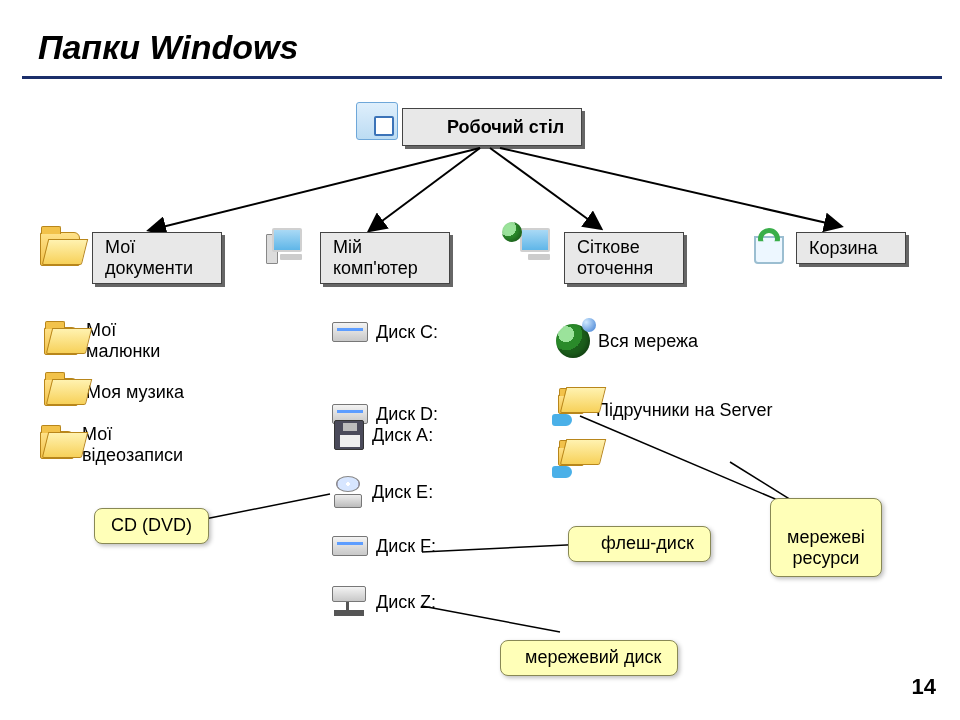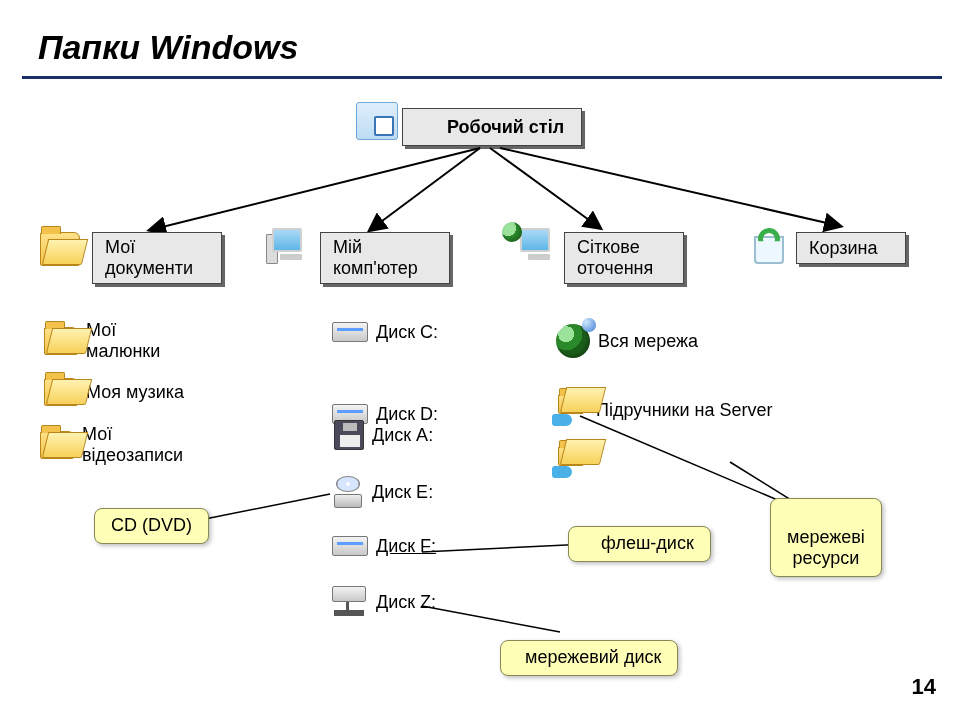--- a/index.html
+++ b/index.html
@@ -309,21 +309,21 @@
   <span class="icon icon-floppy"></span>
   <span class="lbl">Диск A:</span>
 </div>
 <div class="item" style="top:476px; left:332px;">
   <span class="icon icon-cd">
       <span class="disc"></span>
       <span class="hand"></span>
     </span>
   <span class="lbl">Диск E:</span>
 </div>
-<div class="item" style="top:536px; left:332px;text-decoration:underline;">
+<div class="item" style="top:536px; left:332px;">
   <span class="icon icon-drive"></span>
   <span class="lbl">Диск F:</span>
 </div>
 <div class="item" style="top:586px; left:330px;">
   <span class="icon icon-netdrive">
       <span class="top"></span>
       <span class="pipe"></span>
       <span class="bar"></span>
     </span>
   <span class="lbl">Диск Z:</span>

